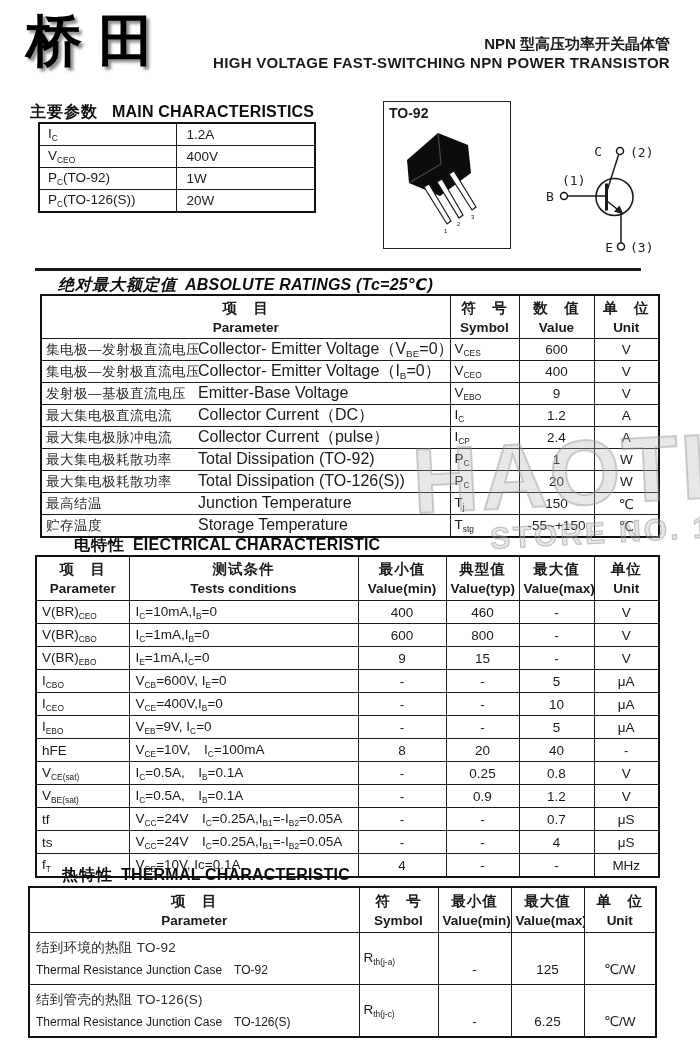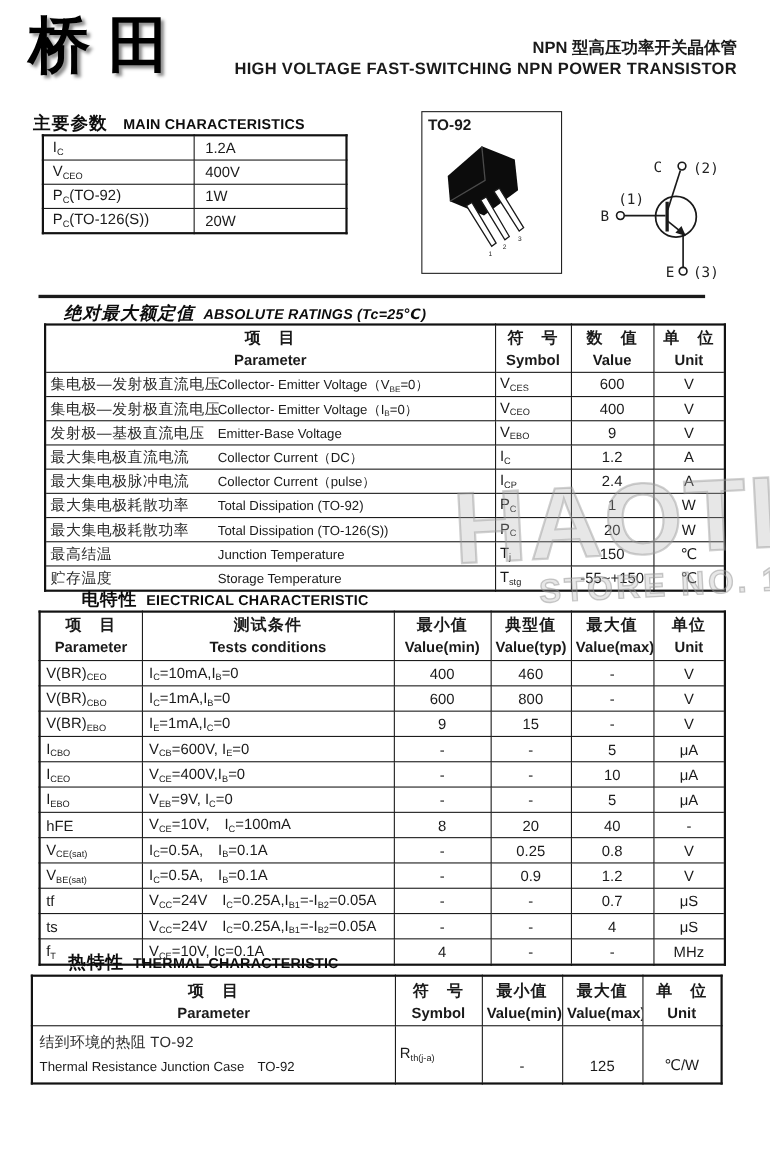--- a/index.html
+++ b/index.html
@@ -14,21 +14,21 @@
     left:26px;top:4px;font-family:"DejaVu Serif","Liberation Serif",serif;
     font-size:56px;font-weight:bold;letter-spacing:16px;color:#000000;
     text-shadow:3px 3px 3px rgba(0,0,0,0.45);
   }
   .head-titles{right:30px;top:34px;text-align:right;line-height:19px;}
   .head-zh{font-size:15px;font-weight:bold;}
   .head-en{font-size:15px;font-weight:bold;letter-spacing:0.3px;}
   
   .sec-title{font-weight:bold;color:#0d0d0d;white-space:nowrap;}
   .sec-title .zh{font-size:16px;letter-spacing:1px;}
-  .sec-title .en{font-size:13px;letter-spacing:0.2px;margin-left:14px;}
+  .sec-title .en{font-size:16px;letter-spacing:0.2px;margin-left:14px;}
   .sec-title.tight .en{margin-left:8px;}
   
   table.tbl{border-collapse:collapse;table-layout:fixed;background:#fff;padding-left:36px;}
   table.tbl td,table.tbl th{
     border:1.5px solid #1c1c1c;font-weight:normal;
     font-size:13.5px;padding:0 4px;overflow:hidden;white-space:nowrap;
   }
   table.tbl{border:2px solid #121212;}
   sub{font-size:0.62em;vertical-align:-0.3em;letter-spacing:0;}
   .hdr-zh{font-size:14.5px;font-weight:bold;letter-spacing:1px;line-height:21px;}
@@ -44,21 +44,21 @@
   .to92-label{position:absolute;left:5px;top:3px;font-size:14px;font-weight:bold;}
   .to92-art{position:absolute;left:8px;top:22px;}
   
   .divider{left:35px;top:268px;width:606px;height:3px;background:#1a1a1a;}
   
   .abs-tbl{left:40px;top:294px;width:618px;}
   .abs-tbl td{height:21px;}
   .abs-tbl tr.hd td{height:42px;}
   .pcell{padding-left:6px;}
   .pcell .zh{display:inline-block;width:152px;font-size:13.5px;color:#2b2b2b;letter-spacing:0.5px;}
-  .pcell .en{font-size:12px;}
+  .pcell .en{font-size:16px;}
   
   .elec-tbl{left:35px;top:555px;width:623px;}
   .elec-tbl td{height:22px;}
   .elec-tbl tr.hd td{height:43px;}
   .elec-tbl td.pm{padding-left:5px;}
   .elec-tbl td.cd{padding-left:6px;}
   
   .th-tbl{left:28px;top:886px;width:627px;}
   .th-tbl tr.hd td{height:44px;}
   .th-tbl td{height:44px;}
@@ -409,17 +409,27 @@
   <tr>
     <td class="pm">
           <div class="l1">结到环境的热阻 TO-92</div>
           <div class="l2">Thermal Resistance Junction Case　TO-92</div>
         </td>
     <td>R<sub>th(j-a)</sub></td>
     <td class="ctr bt">-</td>
     <td class="ctr bt">125</td>
     <td class="ctr bt">℃/W</td>
   </tr>
+  <tr>
+    <td class="pm">
+          <div class="l1">结到管壳的热阻 TO-126(S)</div>
+          <div class="l2">Thermal Resistance Junction Case　TO-126(S)</div>
+        </td>
+    <td>R<sub>th(j-c)</sub></td>
+    <td class="ctr bt">-</td>
+    <td class="ctr bt">6.25</td>
+    <td class="ctr bt">℃/W</td>
+  </tr>
 </tbody>
   </table>
 
 <div class="abs wm wm1">HAOTIAN</div>
 <div class="abs wm wm2">STORE NO. 18853</div>
 
 </body></html>

